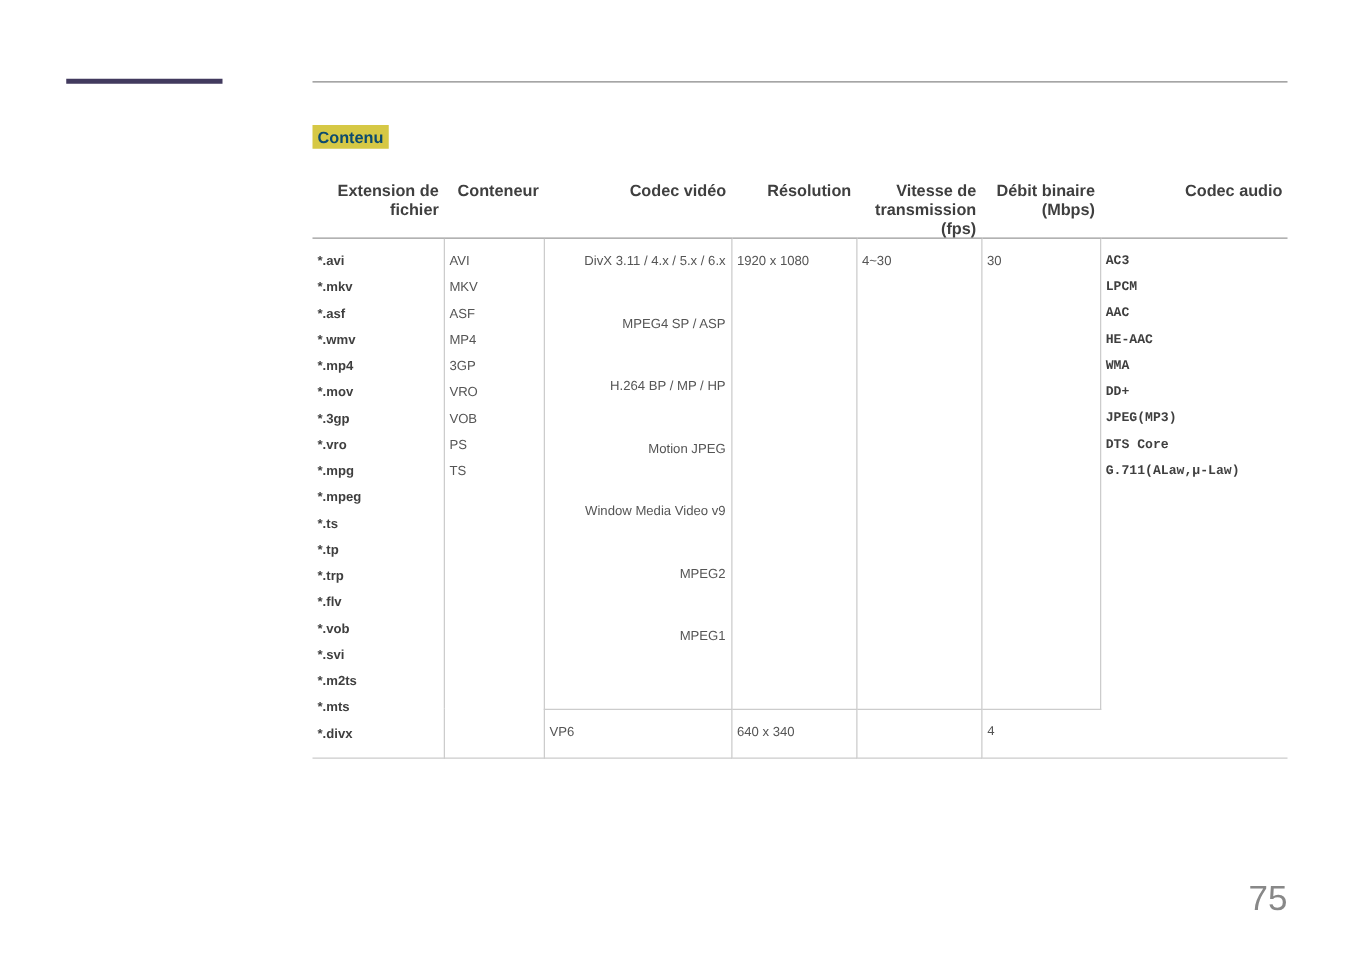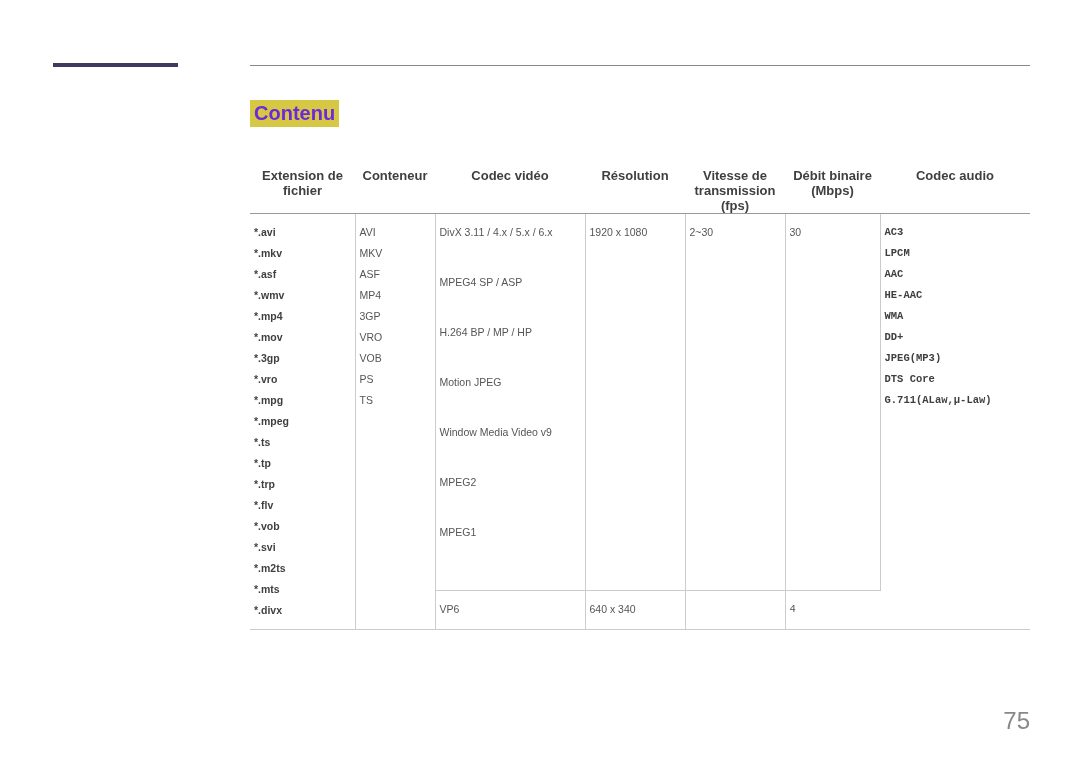--- a/index.html
+++ b/index.html
@@ -29,33 +29,33 @@
   }
   .content {
     position: absolute;
     left: 250px;
     top: 100px;
     width: 780px;
   }
   .section-title {
     display: inline-block;
     background: #d6c845;
-    color: #6d28d9;
+    color: #0c4a6e;
     font-weight: bold;
-    font-size: 20px;
+    font-size: 13px;
     padding: 2px 4px;
-    margin-bottom: 35px;
+    margin-bottom: 20px;
   }
   table {
     width: 100%;
     border-collapse: collapse;
     table-layout: fixed;
   }
   thead th {
-    text-align: center;
+    text-align: right;
     font-size: 13px;
     font-weight: bold;
     color: #3f3f3f;
     vertical-align: top;
     padding: 6px 4px 0 4px;
     border-bottom: 1px solid #999;
   }
   tbody td {
     font-size: 10.5px;
     color: #555;
@@ -65,33 +65,33 @@
     border-bottom: 1px solid #ccc;
     line-height: 2.0;
   }
   tbody td:first-child { border-left: none; }
   tbody td:last-child  { border-right: none; font-family: Liberation Mono, monospace; }
   .bold-list { font-weight: bold; color: #3f3f3f; margin-left: 35px; }
   .page-number {
     position: absolute;
     right: 50px;
     bottom: 28px;
-    font-size: 24px;
+    font-size: 28px;
     color: #888;
     font-weight: 300;
   }
   
   col.c1 { width: 105px; }
   col.c2 { width: 80px; }
   col.c3 { width: 150px; }
   col.c4 { width: 100px; }
   col.c5 { width: 100px; }
   col.c6 { width: 95px; }
   col.c7 { width: 150px; }
-  .codec-block { min-height: 50px; }
+  .codec-block { min-height: 50px; text-align: right; }
 </style>
 </head>
 <body>
 
 <div class="left-bar"></div>
 <div class="top-rule"></div>
 
 <div class="content">
   <div class="section-title">Contenu</div>
 
@@ -153,21 +153,21 @@
         <td>
             <div class="codec-block">DivX 3.11 / 4.x / 5.x / 6.x</div>
             <div class="codec-block">MPEG4 SP / ASP</div>
             <div class="codec-block">H.264 BP / MP / HP</div>
             <div class="codec-block">Motion JPEG</div>
             <div class="codec-block">Window Media Video v9</div>
             <div class="codec-block">MPEG2</div>
             <div class="codec-block">MPEG1</div>
           </td>
         <td>1920 x 1080</td>
-        <td>2~30</td>
+        <td>4~30</td>
         <td>30</td>
         <td rowspan="2" class="bold-list">
             <div>AC3</div>
             <div>LPCM</div>
             <div>AAC</div>
             <div>HE-AAC</div>
             <div>WMA</div>
             <div>DD+</div>
             <div>JPEG(MP3)</div>
             <div>DTS Core</div>

